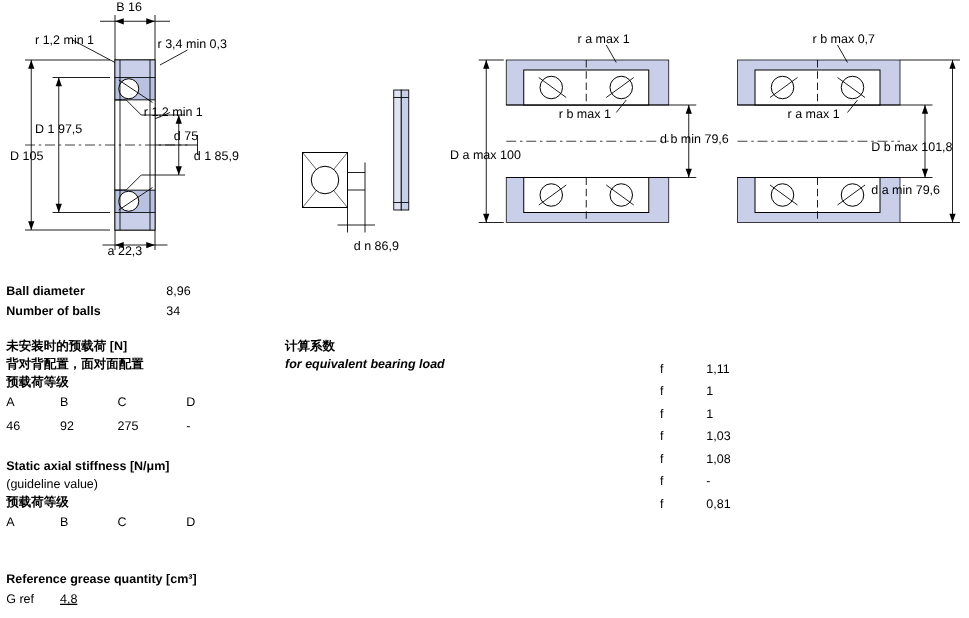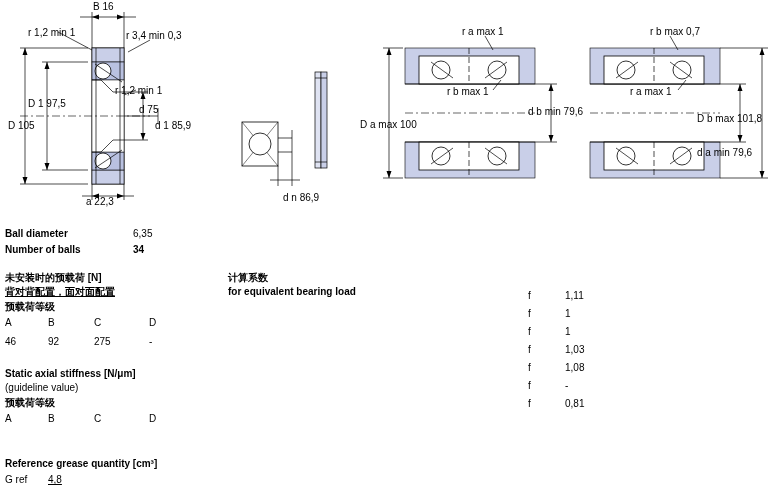--- a/index.html
+++ b/index.html
@@ -209,30 +209,30 @@
     </g>
   </svg>
 </div>
 <div class="abs lbl" style="left:650px;top:26px;">r b max    0,7</div>
 <div class="abs lbl" style="left:630px;top:86px;">r a max     1</div>
 <div class="abs lbl" style="left:697px;top:113px;">D b max   101,8</div>
 <div class="abs lbl" style="left:697px;top:147px;">d a min   79,6</div>
 
 <div class="abs" style="left:5px;top:228px;width:220px;">
   <span class="lbl bold">Ball diameter</span>
-  <span class="lbl" style="position:absolute;left:128px;top:0;">6,35</span>
+  <span class="lbl" style="position:absolute;left:128px;top:0;">8,96</span>
 </div>
 <div class="abs" style="left:5px;top:244px;width:220px;">
   <span class="lbl bold">Number of balls</span>
-  <span class="lbl" style="position:absolute;left:128px;top:0;font-weight:bold;">34</span>
+  <span class="lbl" style="position:absolute;left:128px;top:0;">34</span>
 </div>
 
 <div class="abs" style="left:5px;top:272px;width:215px;">
   <div class="lbl bold">未安装时的预载荷 [N]</div>
-  <div class="lbl bold" style="margin-top:3px;text-decoration:underline;">背对背配置，面对面配置</div>
+  <div class="lbl bold" style="margin-top:3px;">背对背配置，面对面配置</div>
   <div class="lbl bold" style="margin-top:4px;">预载荷等级</div>
   <table style="margin-top:5px;width:200px;">
     <tbody>
         <tr>
       <td style="width:43px;">A</td>
       <td style="width:46px;">B</td>
       <td style="width:55px;">C</td>
       <td>D</td>
     </tr>
     <tr style="height:8px;">
@@ -270,21 +270,21 @@
 <div class="abs" style="left:5px;top:458px;width:215px;">
   <div class="lbl bold">Reference grease quantity [cm³]</div>
   <div style="margin-top:5px;position:relative;height:14px;">
     <span class="lbl">G ref</span>
     <span class="lbl" style="position:absolute;left:43px;top:0;text-decoration:underline;">4,8</span>
   </div>
 </div>
 
 <div class="abs" style="left:228px;top:272px;width:250px;">
   <div class="lbl bold">计算系数</div>
-  <div class="lbl bold" style="margin-top:3px;">for equivalent bearing load</div>
+  <div class="lbl bold" style="margin-top:3px;font-style:italic;">for equivalent bearing load</div>
 </div>
 
 <div class="abs" style="left:528px;top:272px;width:240px;">
   <div style="margin-top:18px;">
     <div style="position:relative;height:18px;">
       <span class="lbl">f</span>
       <span class="lbl" style="position:absolute;left:37px;top:0;">1,11</span>
     </div>
     <div style="position:relative;height:18px;">
       <span class="lbl">f</span>

